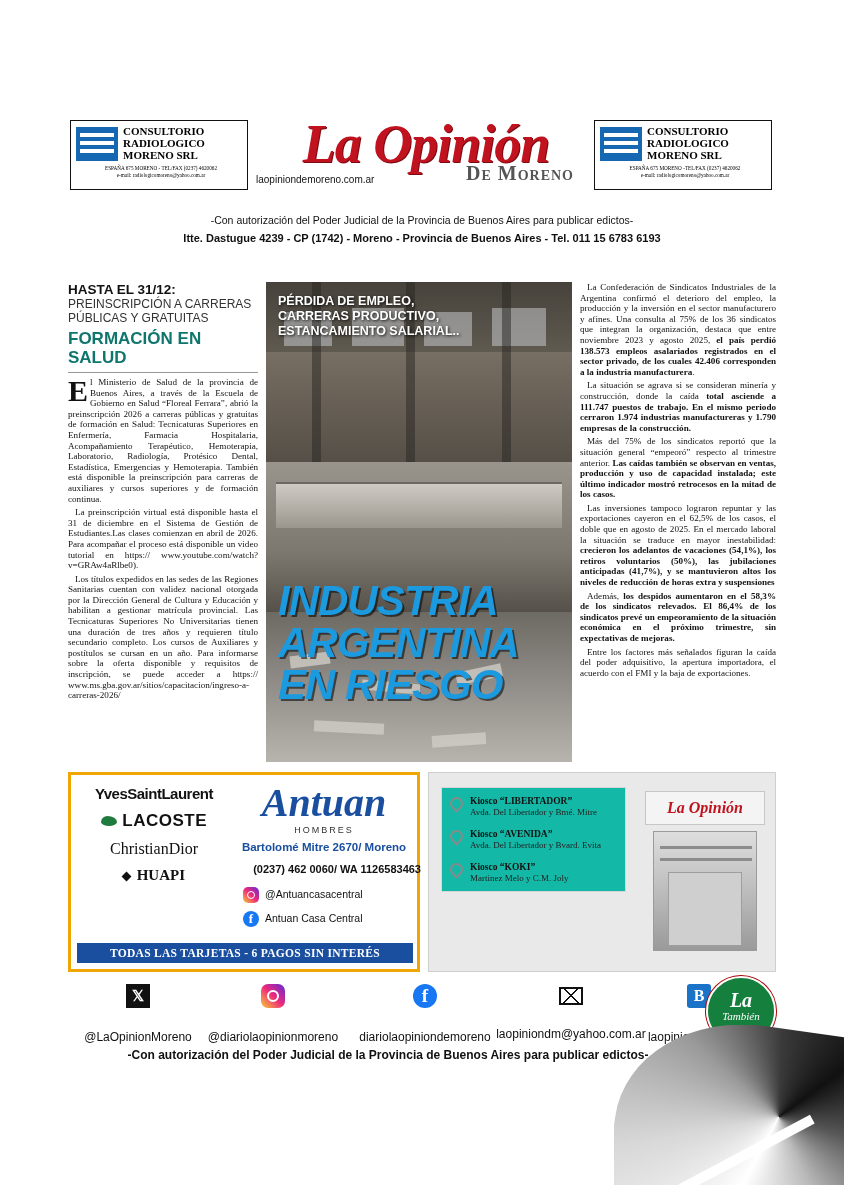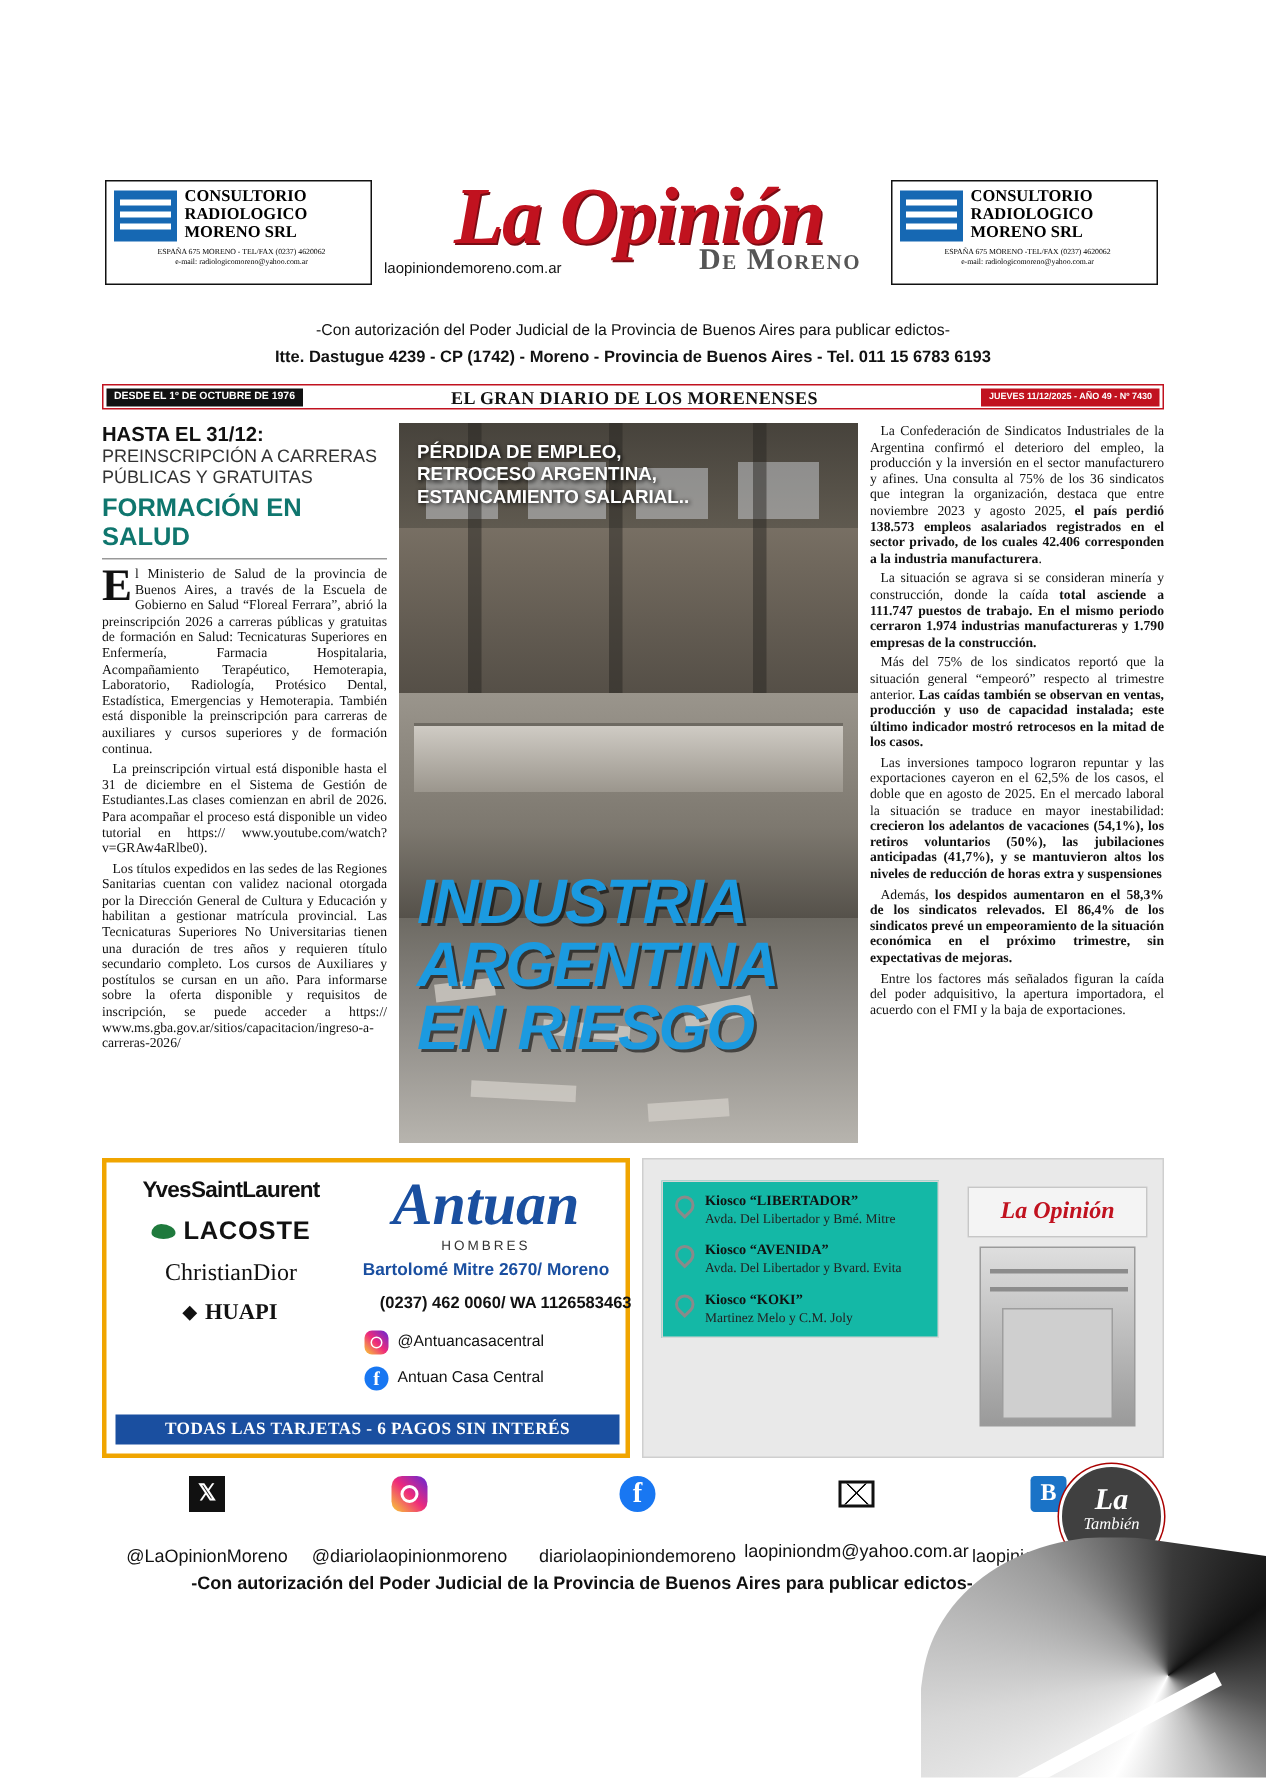--- a/index.html
+++ b/index.html
@@ -211,21 +211,21 @@
   .fb2{border-radius:50%;background:#1877f2;color:#fff;font-family:"Liberation Serif",serif;
     font-weight:bold;font-size:19px;line-height:24px;}
   .mail2{position:relative;border:2px solid #111;box-sizing:border-box;height:18px;margin-top:3px;}
   .mail2::after{content:"";position:absolute;left:0;top:0;width:100%;height:100%;
     background:linear-gradient(135deg,transparent 45%,#111 46%,#111 50%,transparent 51%),
                linear-gradient(-135deg,transparent 45%,#111 46%,#111 50%,transparent 51%);}
   .bl2{background:#1a73c7;color:#fff;font-family:"Liberation Serif",serif;font-weight:bold;
     font-size:16px;line-height:24px;border-radius:3px;}
 
   .seal{position:absolute;right:0px;top:-8px;width:66px;height:66px;border-radius:50%;
-    background:#404040;border:2px solid #fff;box-shadow:0 0 0 1px #a00;}
+    background:#15803d;border:2px solid #fff;box-shadow:0 0 0 1px #a00;}
   .seal .s-la{font-family:"Liberation Serif",serif;font-style:italic;font-weight:bold;
     color:#fff;font-size:20px;text-align:center;line-height:20px;padding-top:12px;}
   .seal .s-op{font-family:"Liberation Serif",serif;font-style:italic;color:#fff;font-size:11px;text-align:center;}
   .seal .s-yr{font-family:"Liberation Sans",sans-serif;font-weight:bold;color:#fff;
     font-size:8px;text-align:center;margin-top:3px;}
 
   .footer-auth{
     position:absolute;left:68px;top:1048px;width:640px;text-align:center;
     font-family:"Liberation Sans",sans-serif;font-weight:bold;font-size:12px;color:#111;
   }
@@ -273,25 +273,20 @@
       <div class="ad-sub">
         <div>ESPAÑA 675   MORENO -TEL/FAX (0237) 4620062</div>
         <div class="l2">e-mail: radiologicomoreno@yahoo.com.ar</div>
       </div>
     </div>
   </div>
 
   <div class="auth-line">-Con autorización del Poder Judicial de la Provincia de Buenos Aires para publicar edictos-</div>
   <div class="addr-line">Itte. Dastugue 4239 - CP (1742) - Moreno - Provincia de Buenos Aires - Tel. 011 15 6783 6193</div>
 
-  <div class="banner">
-    <div class="center-tag">EL GRAN DIARIO DE LOS MORENENSES</div>
-    <div class="left-tag">DESDE EL 1º DE OCTUBRE DE 1976</div>
-    <div class="right-tag">JUEVES 11/12/2025 - AÑO 49 - Nº 7430</div>
-  </div>
 
   <div class="content">
 
     <div class="col-left">
       <div class="kicker">HASTA EL 31/12:</div>
       <div class="kicker-sub">PREINSCRIPCIÓN A CARRERAS PÚBLICAS Y GRATUITAS</div>
       <div class="headline">FORMACIÓN EN SALUD</div>
       <hr class="hr-thin">
       <div class="body-text">
         <p class="dropcap noind">El Ministerio de Salud de la provincia de Buenos Aires, a través de la Escuela de Gobierno en Salud “Floreal Ferrara”, abrió la preinscripción 2026 a carreras públicas y gratuitas de formación en Salud: Tecnicaturas Superiores en Enfermería, Farmacia Hospitalaria, Acompañamiento Terapéutico, Hemoterapia, Laboratorio, Radiología, Protésico Dental, Estadística, Emergencias y Hemoterapia. También está disponible la preinscripción para carreras de auxiliares y cursos superiores y de formación continua.</p>
@@ -312,21 +307,21 @@
         <div class="ph-col" style="left:140px;"></div>
         <div class="ph-col" style="left:236px;"></div>
         <div class="ph-mach"></div>
         <div class="ph-mach2"></div>
         <div class="ph-floor"></div>
         <div class="ph-debris" style="left:24px;top:372px;width:40px;height:12px;transform:rotate(-7deg);"></div>
         <div class="ph-debris" style="left:96px;top:400px;width:58px;height:10px;transform:rotate(5deg);"></div>
         <div class="ph-debris" style="left:190px;top:386px;width:46px;height:13px;transform:rotate(-12deg);"></div>
         <div class="ph-debris" style="left:48px;top:440px;width:70px;height:11px;transform:rotate(3deg);"></div>
         <div class="ph-debris" style="left:166px;top:452px;width:54px;height:12px;transform:rotate(-4deg);"></div>
-        <div class="overlay-top">PÉRDIDA DE EMPLEO, RETROCESO ARGENTINA, ESTANCAMIENTO SALARIAL..</div>
+        <div class="overlay-top">PÉRDIDA DE EMPLEO, CARRERAS PRODUCTIVO, ESTANCAMIENTO SALARIAL..</div>
         <div class="overlay-big">
           <div>INDUSTRIA</div>
           <div>ARGENTINA</div>
           <div>EN RIESGO</div>
         </div>
       </div>
     </div>
 
     <div class="col-right">
       <div class="right-text">

